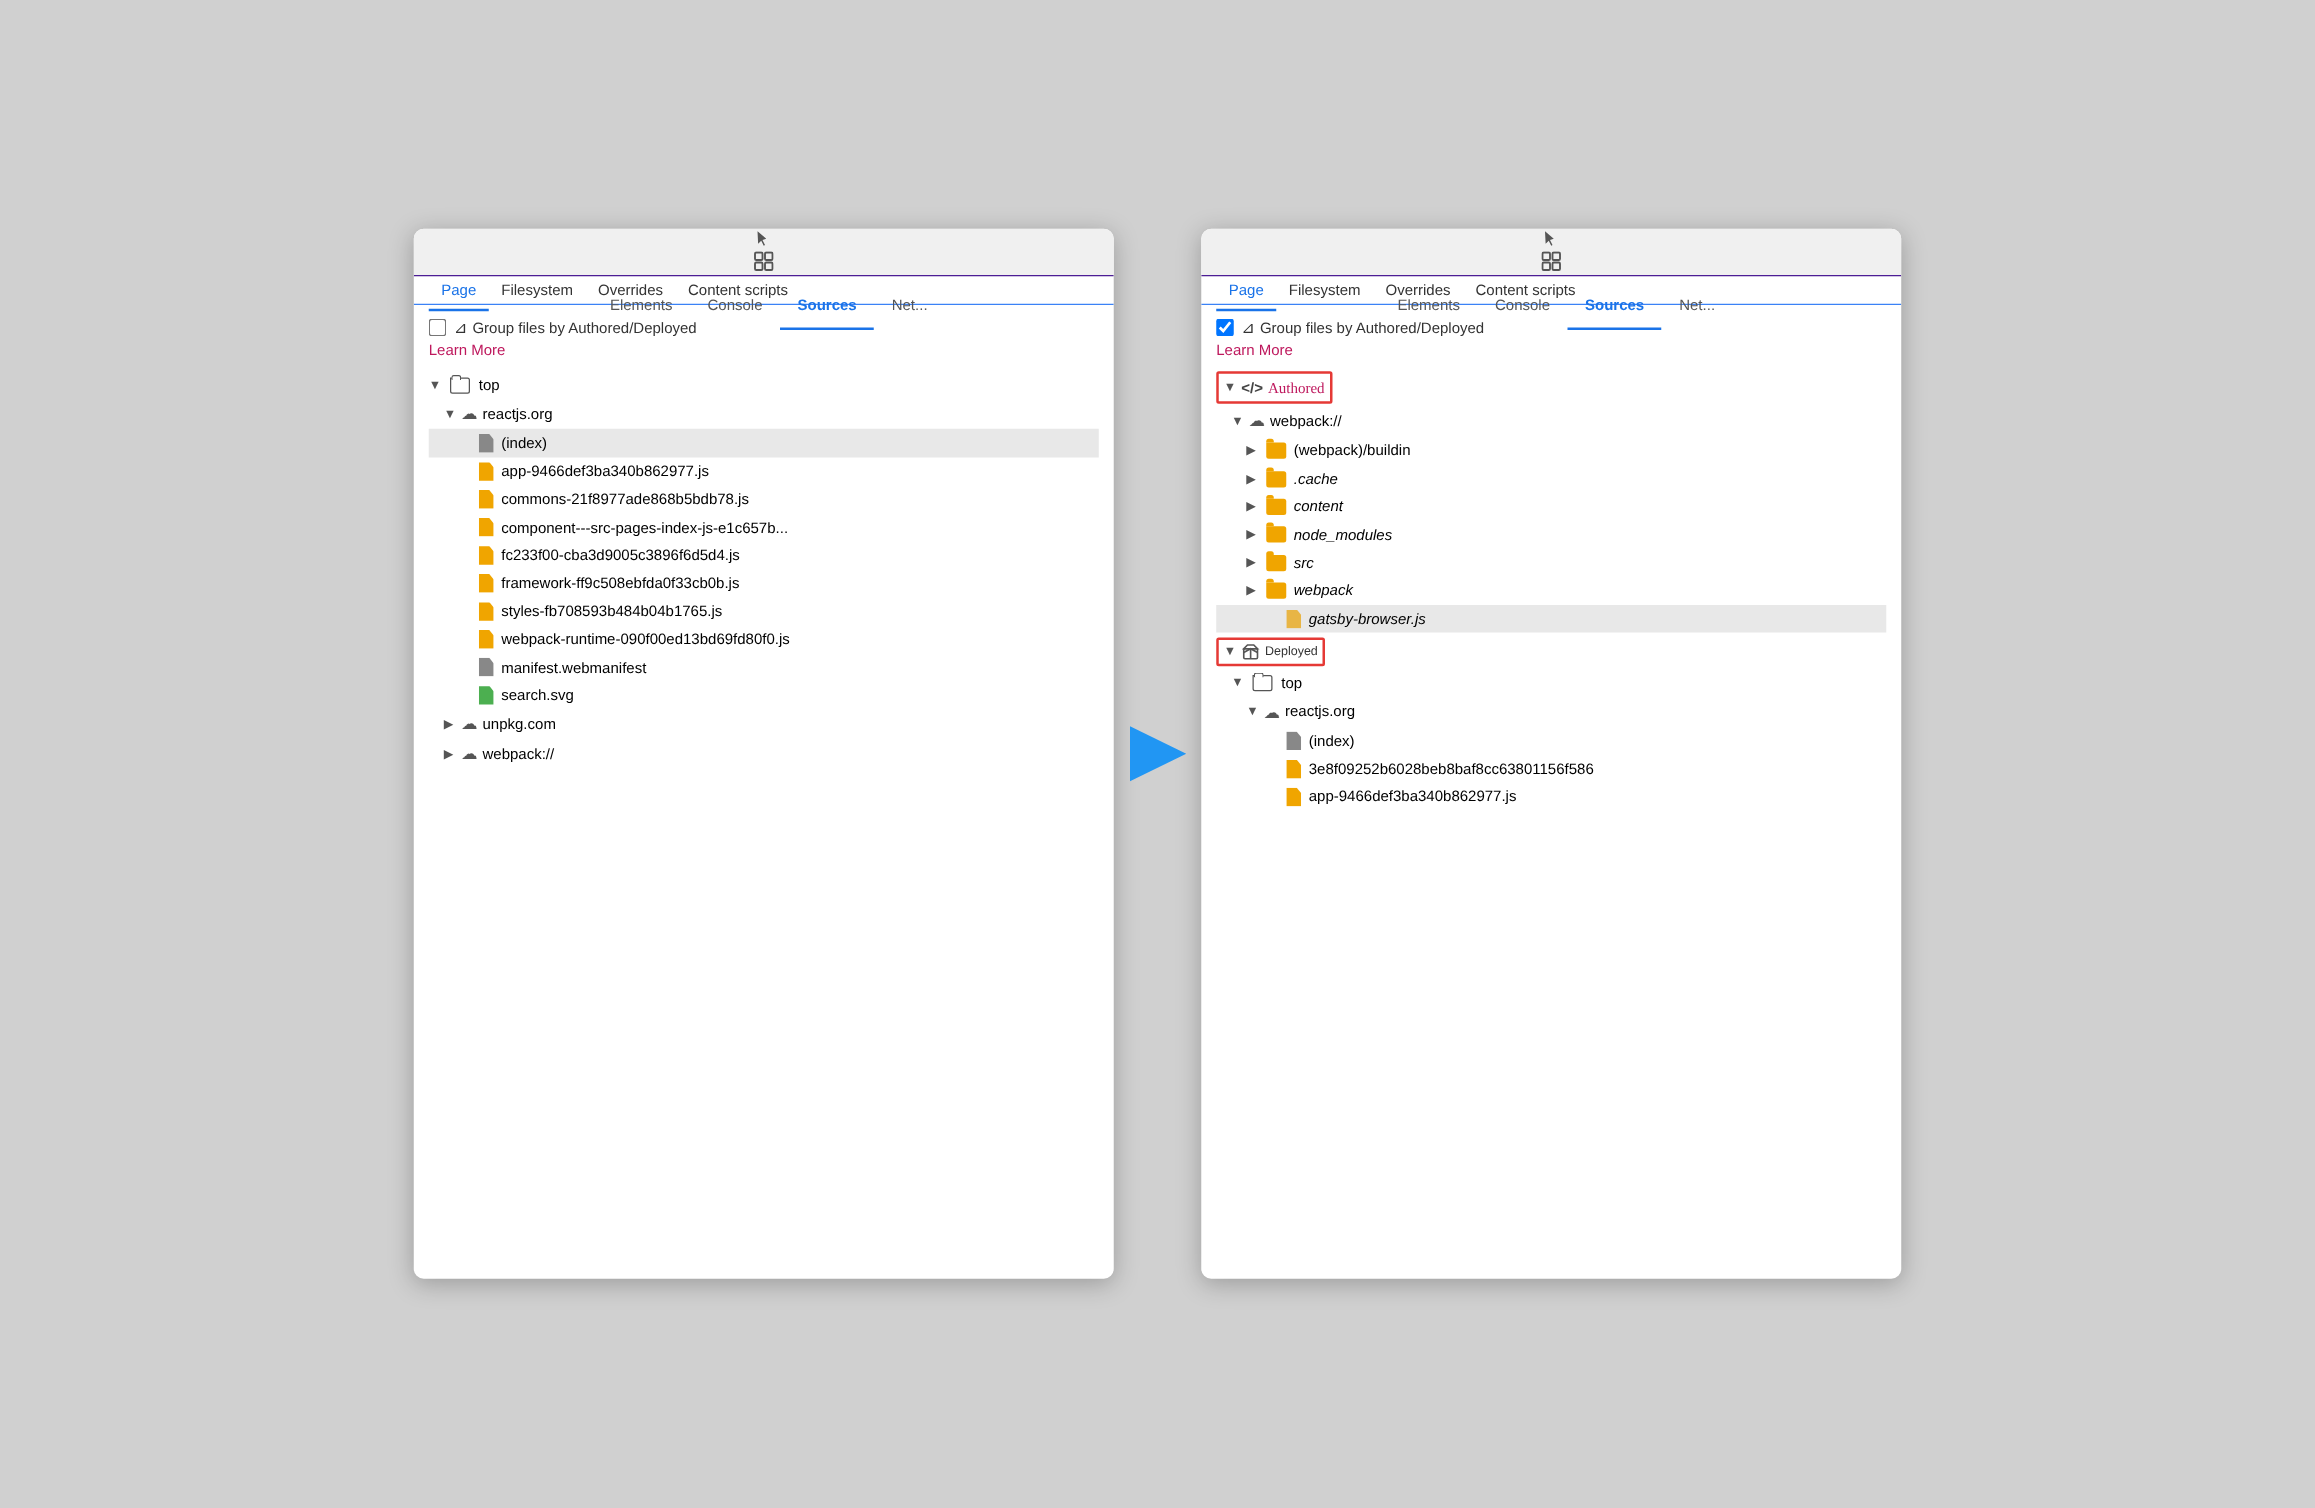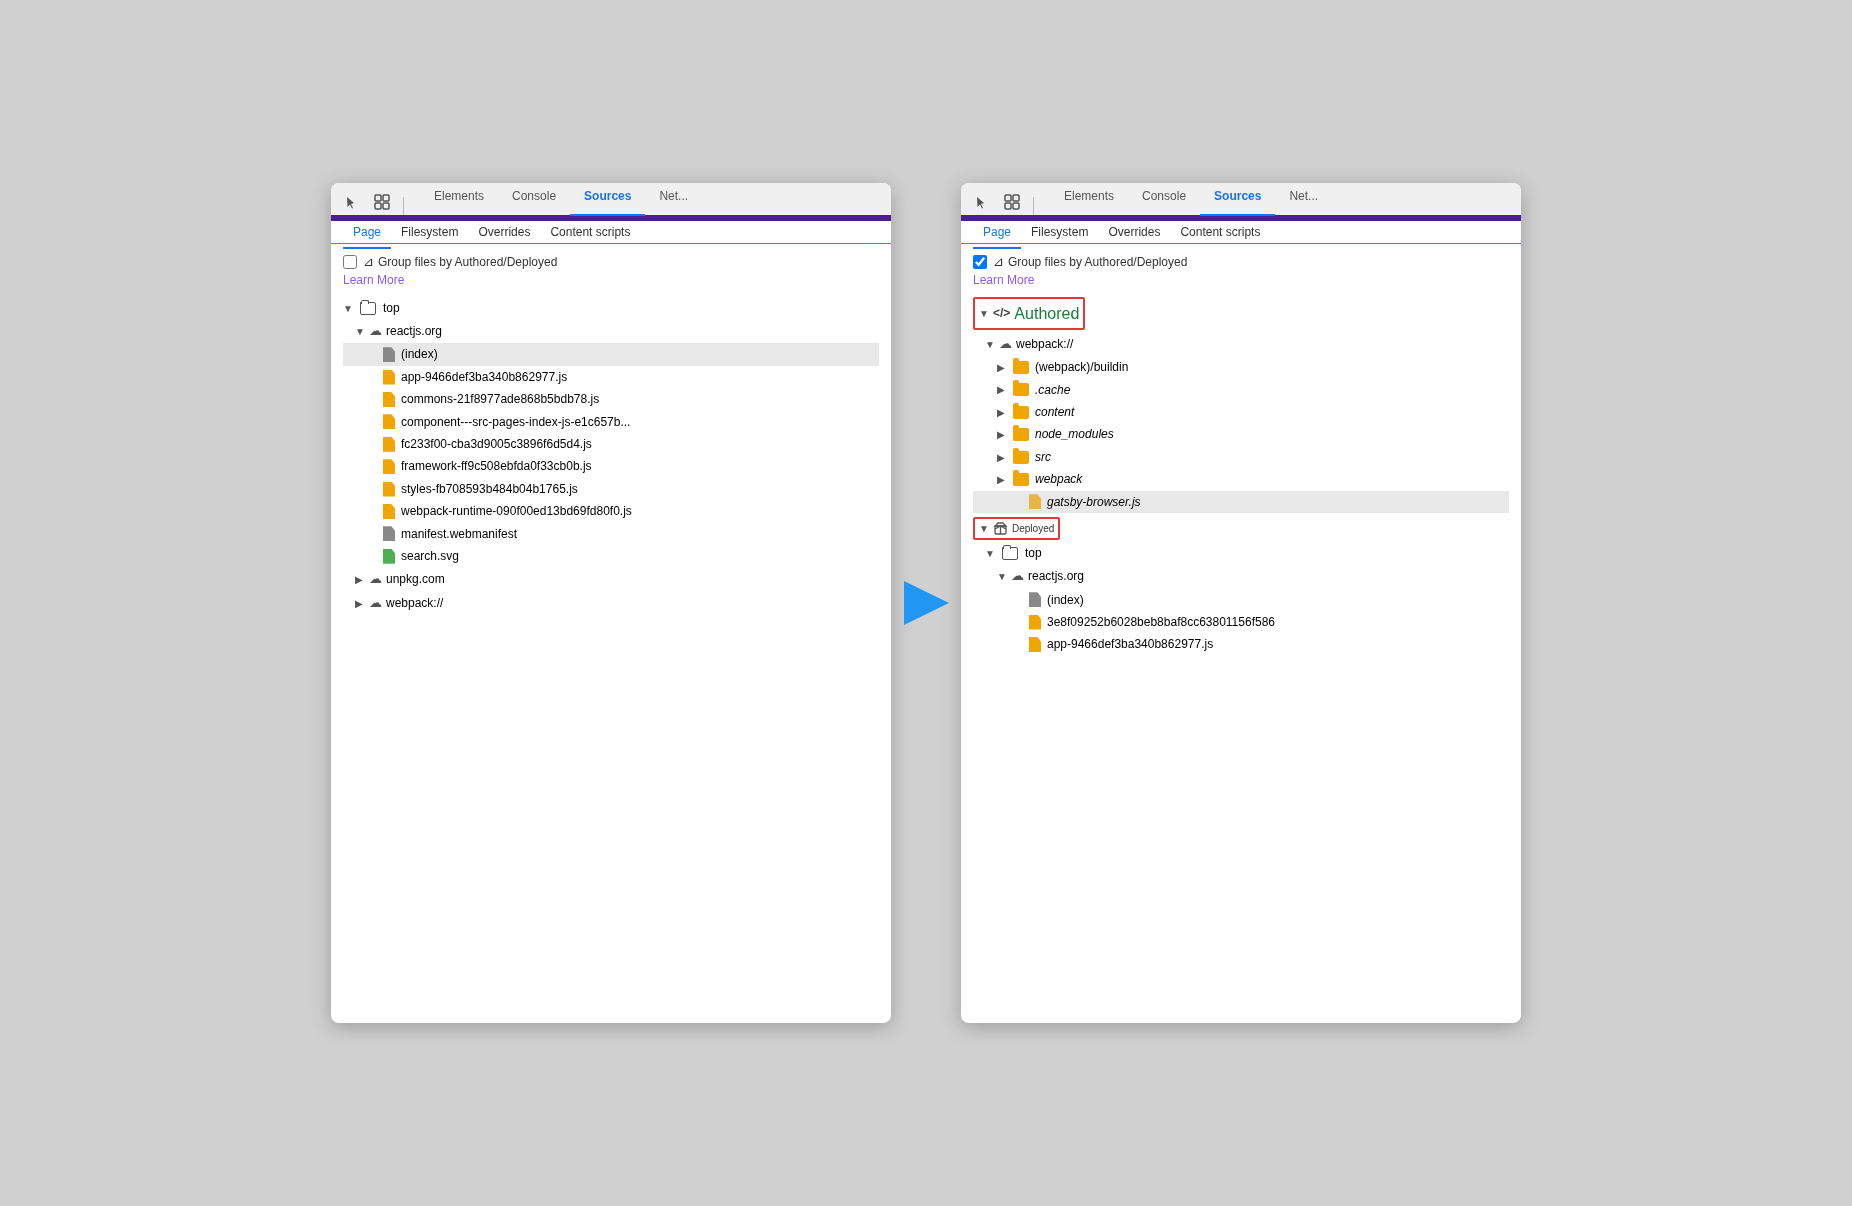--- a/index.html
+++ b/index.html
@@ -22,26 +22,27 @@
     .devtools-panel {
       background: #fff;
       border-radius: 8px;
       box-shadow: 0 4px 20px rgba(0,0,0,0.25);
       overflow: hidden;
       width: 560px;
       min-height: 840px;
     }
     .devtools-toolbar {
       background: #f0f0f0;
-      border-bottom: 6px solid #4c1d95;
-      display: flex;
-      align-items: flex-end;
+      border-bottom: 1px solid #4c1d95;
+      display: flex;
+      align-items: center;
       padding: 0 8px;
       height: 38px;
       gap: 4px;
+      flex-direction: column;
     }
     .toolbar-icon {
       display: flex;
       align-items: center;
       justify-content: center;
       width: 26px;
       height: 26px;
       border-radius: 4px;
       cursor: pointer;
       color: #555;
@@ -118,21 +119,21 @@
       font-size: 12px;
       color: #333;
       display: flex;
       align-items: center;
       gap: 4px;
     }
     .funnel-icon {
       font-size: 13px;
     }
     .learn-more-link {
-      color: #8b5cf6;
+      color: #be185d;
       font-size: 12px;
       text-decoration: none;
       display: block;
       margin-bottom: 10px;
       cursor: pointer;
     }
     .tree-container {
       font-size: 12px;
       line-height: 1.7;
     }
@@ -440,21 +441,21 @@
         </span>
       </div>
       <a class="learn-more-link">Learn More</a>
 
       <div class="tree-container">
 
         
         <div style="display:inline-flex;align-items:center;gap:4px;border:2px solid #e53935;border-radius:2px;padding:1px 4px;margin-bottom:2px;cursor:pointer;">
           <span class="triangle down"></span>
           <span style="font-size:12px;font-weight:bold;color:#444;">&lt;/&gt;</span>
-          <span style="font-size:16px;color:#15803d;">Authored</span>
+          <span style="font-size:12px;color:#be185d;font-family:Liberation Serif, serif;">Authored</span>
         </div>
 
         
         <div class="tree-item indent-1">
           <span class="triangle down"></span>
           <span class="cloud-icon">☁</span>
           <span>webpack://</span>
         </div>
 
         

